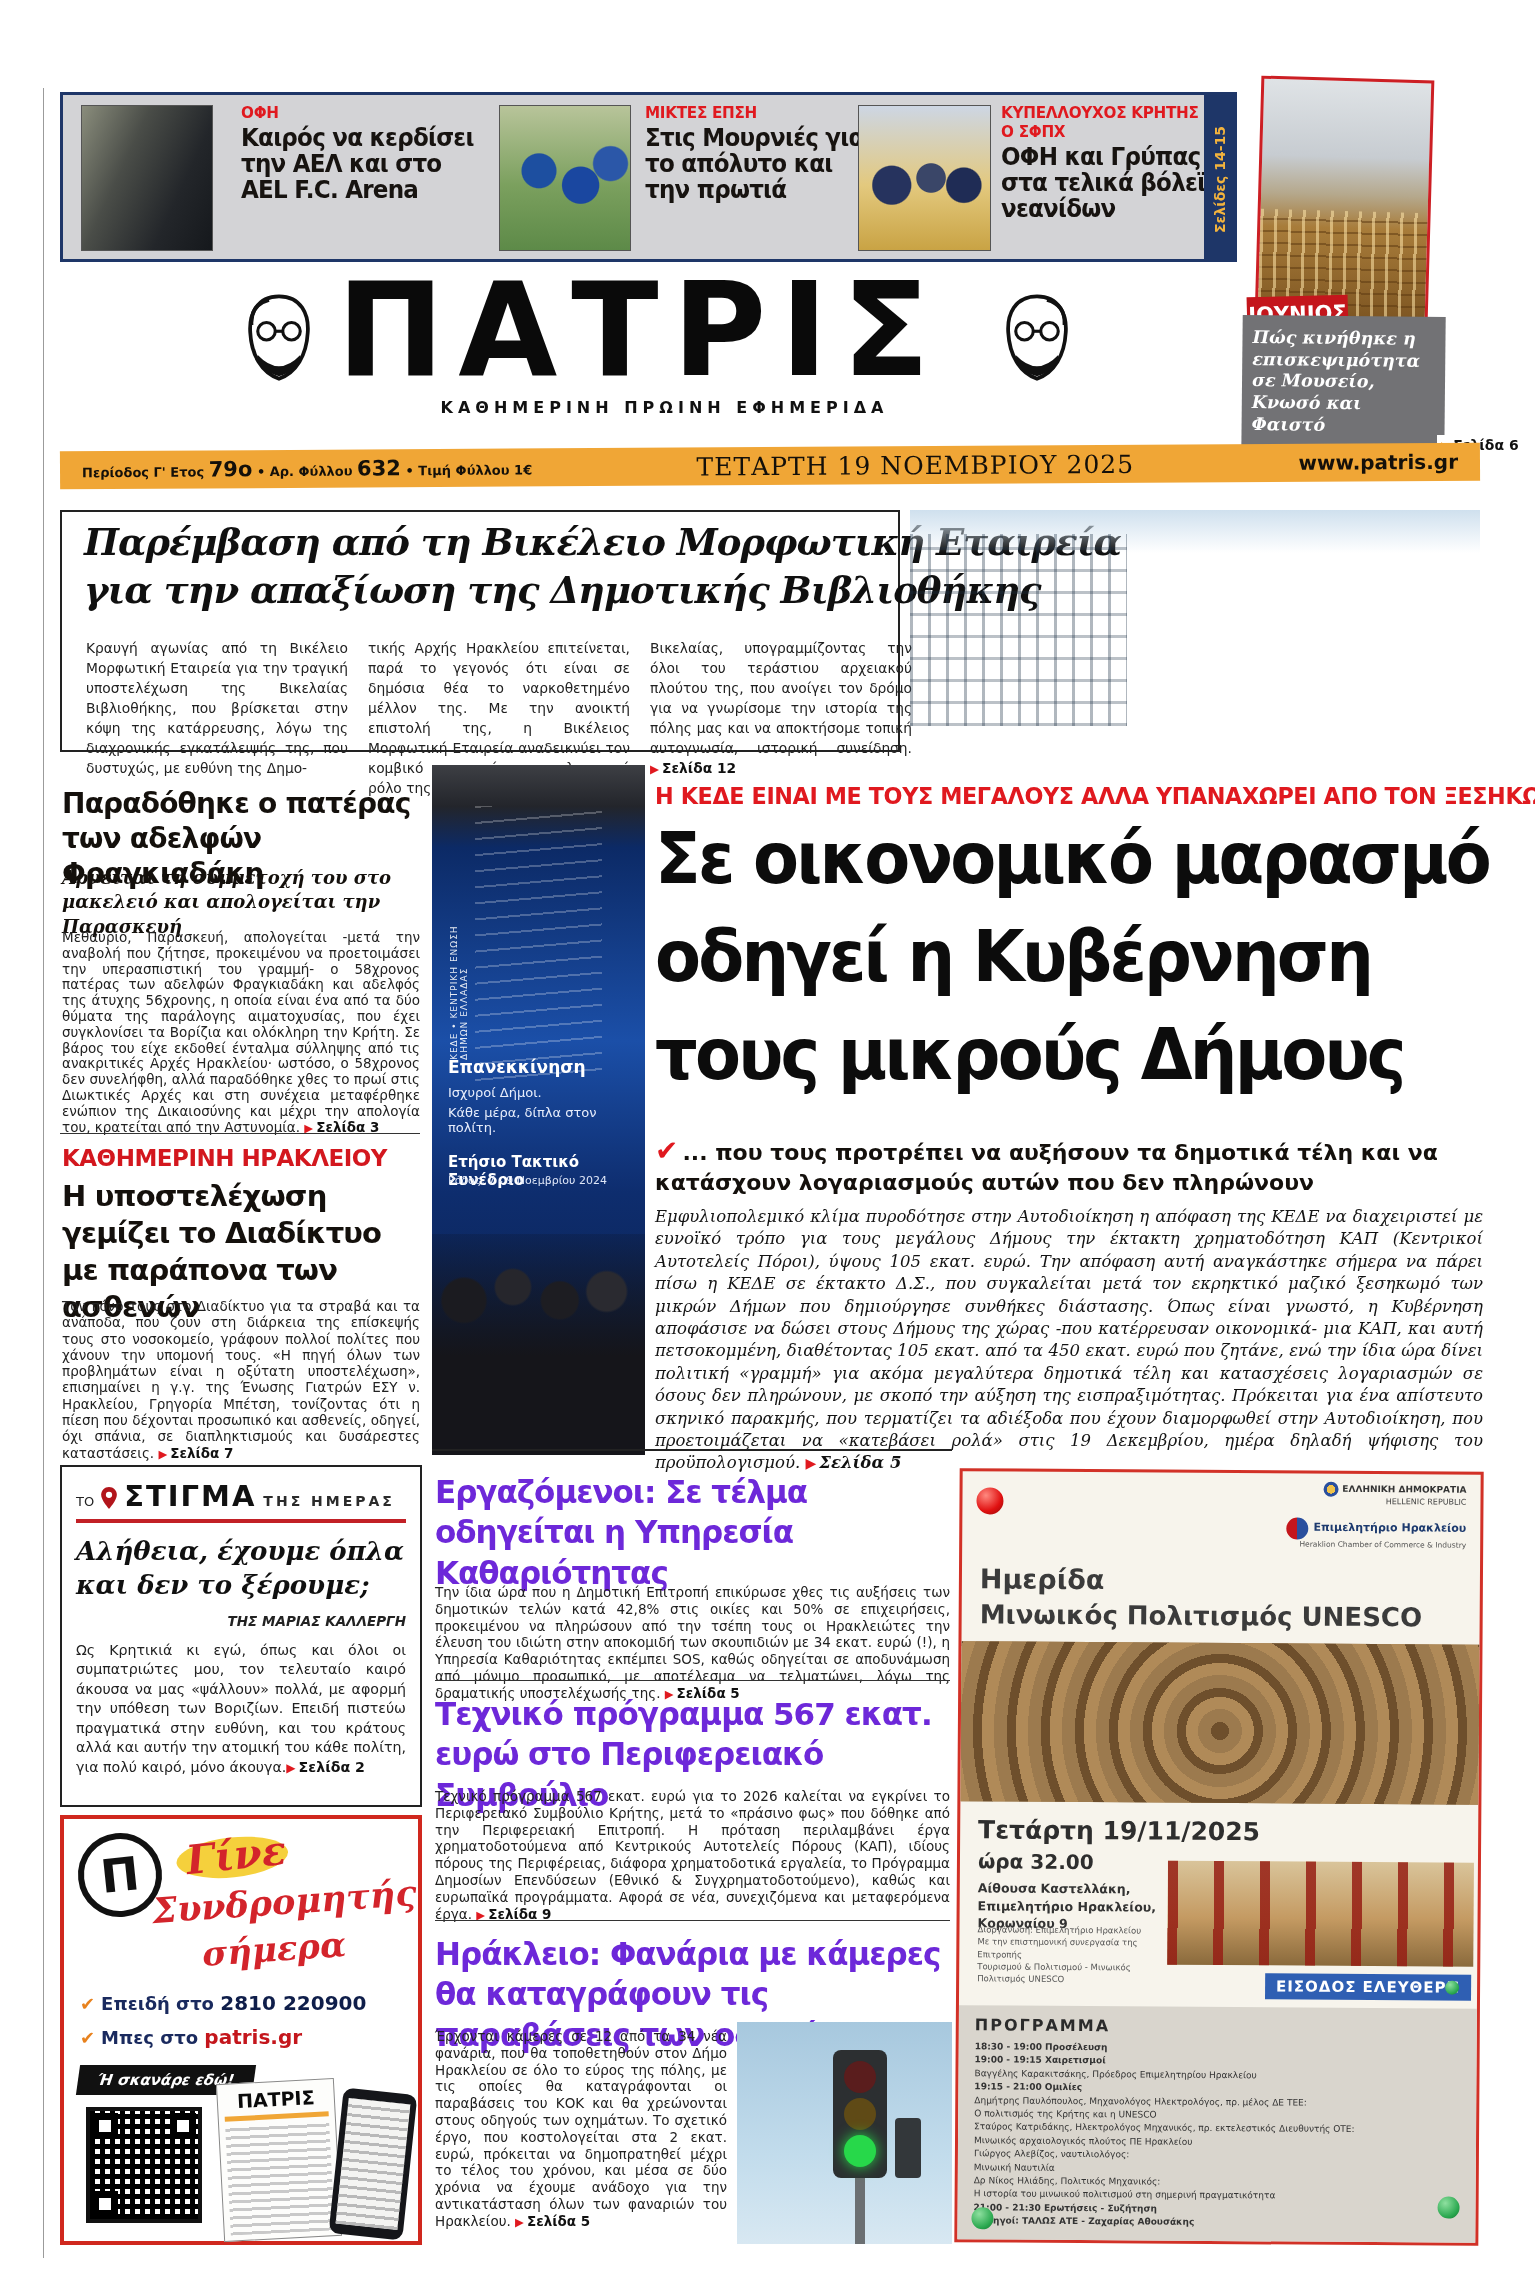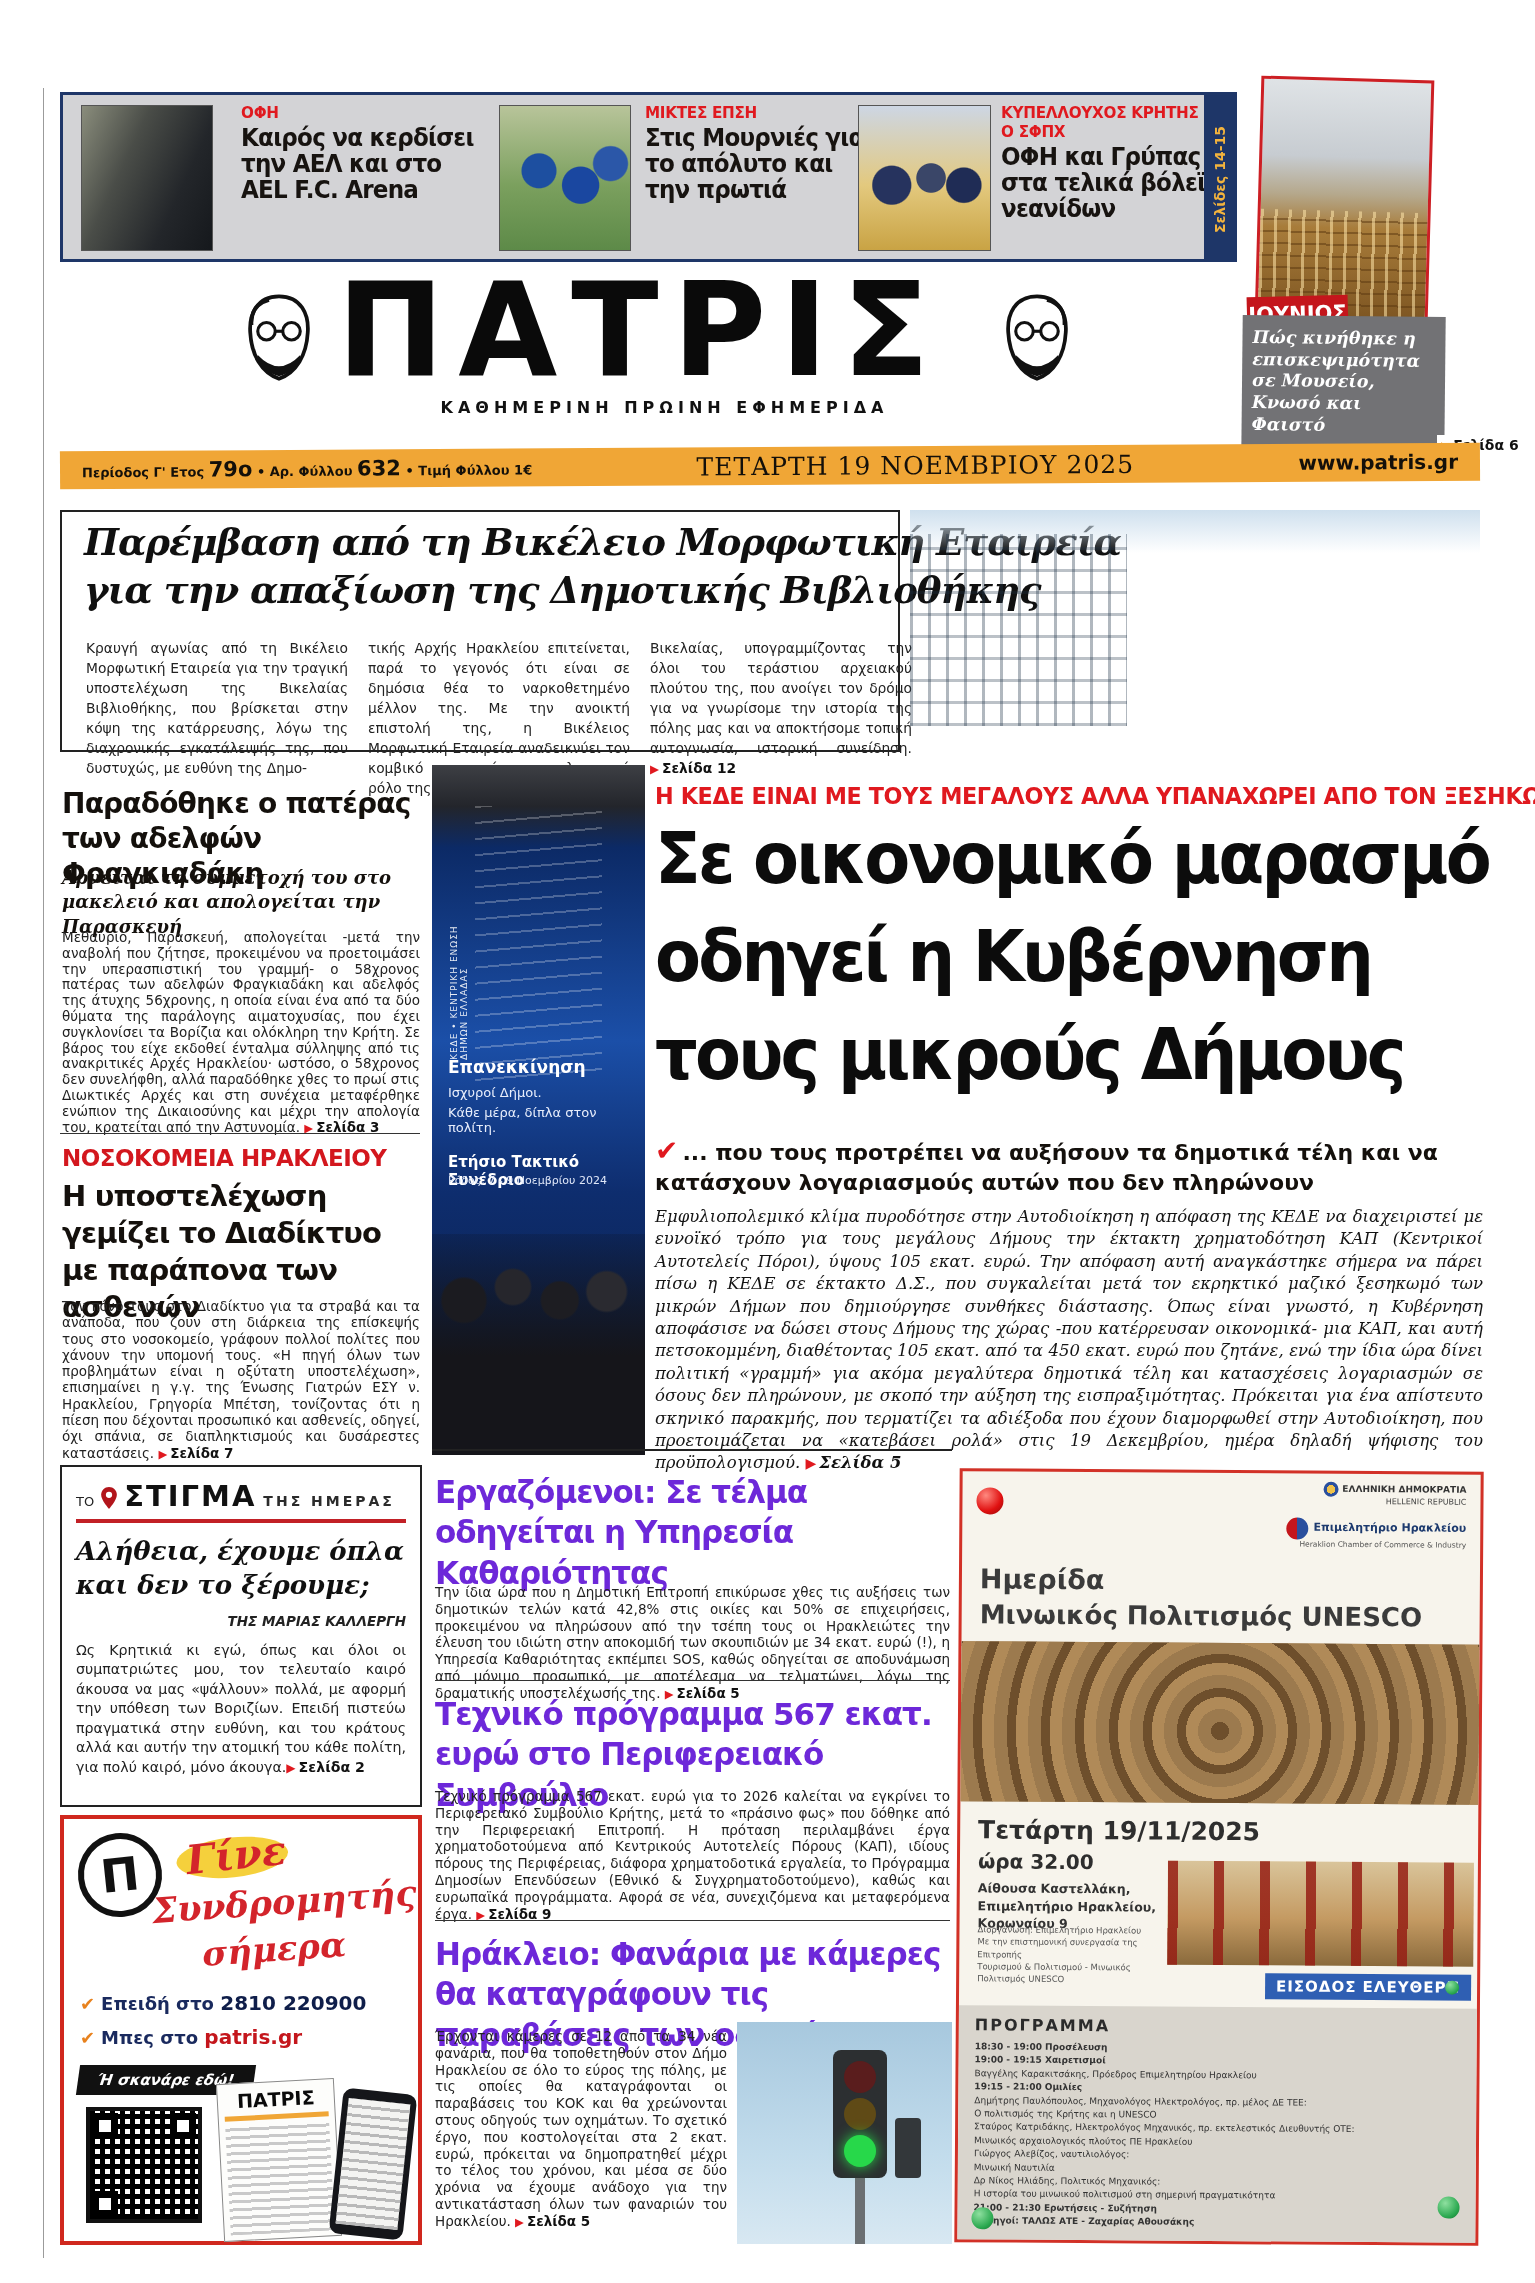--- a/index.html
+++ b/index.html
@@ -288,21 +288,21 @@
     <div class="sky"></div>
     <div class="glass"></div>
   </div>
 
   <div class="abs a1-sub">Αρνείται τη συμμετοχή του στο μακελειό και απολογείται την Παρασκευή</div>
   <div class="abs a1-head">Παραδόθηκε ο πατέρας των αδελφών Φραγκιαδάκη</div>
   <div class="abs a1-body">
     <span>Μεθαύριο, Παρασκευή, απολογείται -μετά την αναβολή που ζήτησε, προκειμένου να προετοιμάσει την υπερασπιστική του γραμμή- ο 58χρονος πατέρας των αδελφών Φραγκιαδάκη και αδελφός της άτυχης 56χρονης, η οποία είναι ένα από τα δύο θύματα της παράλογης αιματοχυσίας, που έχει συγκλονίσει τα Βορίζια και ολόκληρη την Κρήτη. Σε βάρος του είχε εκδοθεί ένταλμα σύλληψης από τις ανακριτικές Αρχές Ηρακλείου· ωστόσο, ο 58χρονος δεν συνελήφθη, αλλά παραδόθηκε χθες το πρωί στις Διωκτικές Αρχές και στη συνέχεια μεταφέρθηκε ενώπιον της Δικαιοσύνης και μέχρι την απολογία του, κρατείται από την Αστυνομία. </span><span class="pref"><span class="tri">▶</span><span>Σελίδα 3</span></span>
   </div>
   <div class="abs ldiv"></div>
-  <div class="abs a2-kicker">ΝΟΣΟΚΟΜΕΙΑ ΗΡΑΚΛΕΙΟΥ</div>
+  <div class="abs a2-kicker">ΚΑΘΗΜΕΡΙΝΗ ΗΡΑΚΛΕΙΟΥ</div>
   <div class="abs a2-head">Η υποστελέχωση γεμίζει το Διαδίκτυο με παράπονα των ασθενών</div>
   <div class="abs a2-body">
     <span>Τον πόνο τους στο Διαδίκτυο για τα στραβά και τα ανάποδα, που ζουν στη διάρκεια της επίσκεψής τους στο νοσοκομείο, γράφουν πολλοί πολίτες που χάνουν την υπομονή τους. «Η πηγή όλων των προβλημάτων είναι η οξύτατη υποστελέχωση», επισημαίνει η γ.γ. της Ένωσης Γιατρών ΕΣΥ ν. Ηρακλείου, Γρηγορία Μπέτση, τονίζοντας ότι η πίεση που δέχονται προσωπικό και ασθενείς, οδηγεί, όχι σπάνια, σε διαπληκτισμούς και δυσάρεστες καταστάσεις. </span><span class="pref"><span class="tri">▶</span><span>Σελίδα 7</span></span>
   </div>
 
   <div class="abs kede">
     <div class="beams"></div>
     <div class="side">ΚΕΔΕ • ΚΕΝΤΡΙΚΗ ΕΝΩΣΗ ΔΗΜΩΝ ΕΛΛΑΔΑΣ</div>
     <div class="slog1">Επανεκκίνηση</div>
     <div class="slog2">Ισχυροί Δήμοι.</div>

